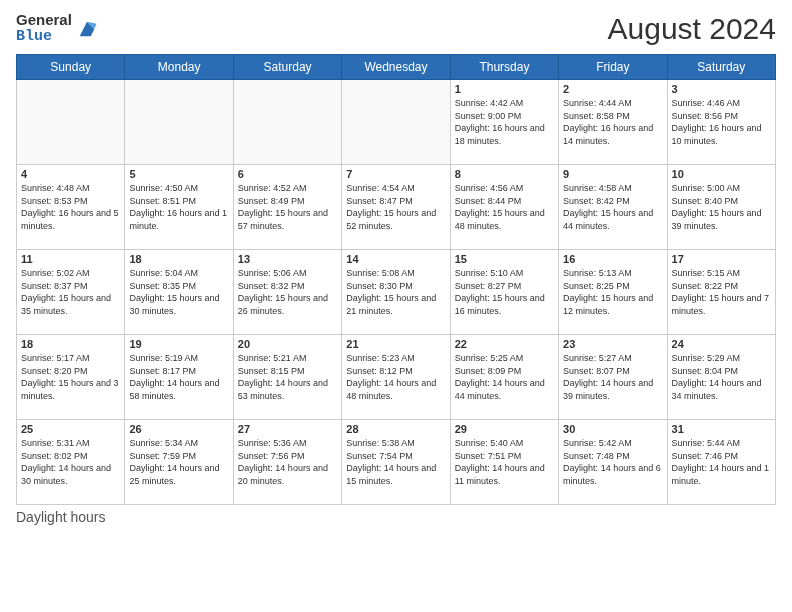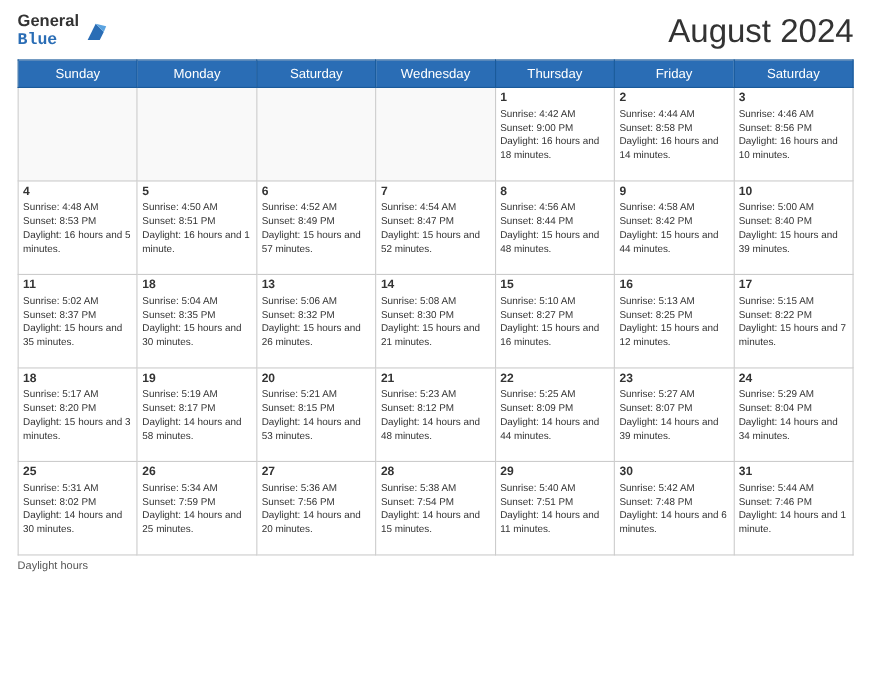--- a/index.html
+++ b/index.html
@@ -94,21 +94,21 @@
       display: block;
       margin-bottom: 2px;
       color: #333;
     }
     .day-info {
       font-size: 9px;
       line-height: 1.4;
       color: #333;
     }
     .footer-note {
-      font-size: 10px;
+      font-size: 14px;
       color: #555;
       margin-top: 4px;
       text-align: left;
     }
   </style>
 </head>
 <body>
 
 <div class="page">
   <div class="header">

